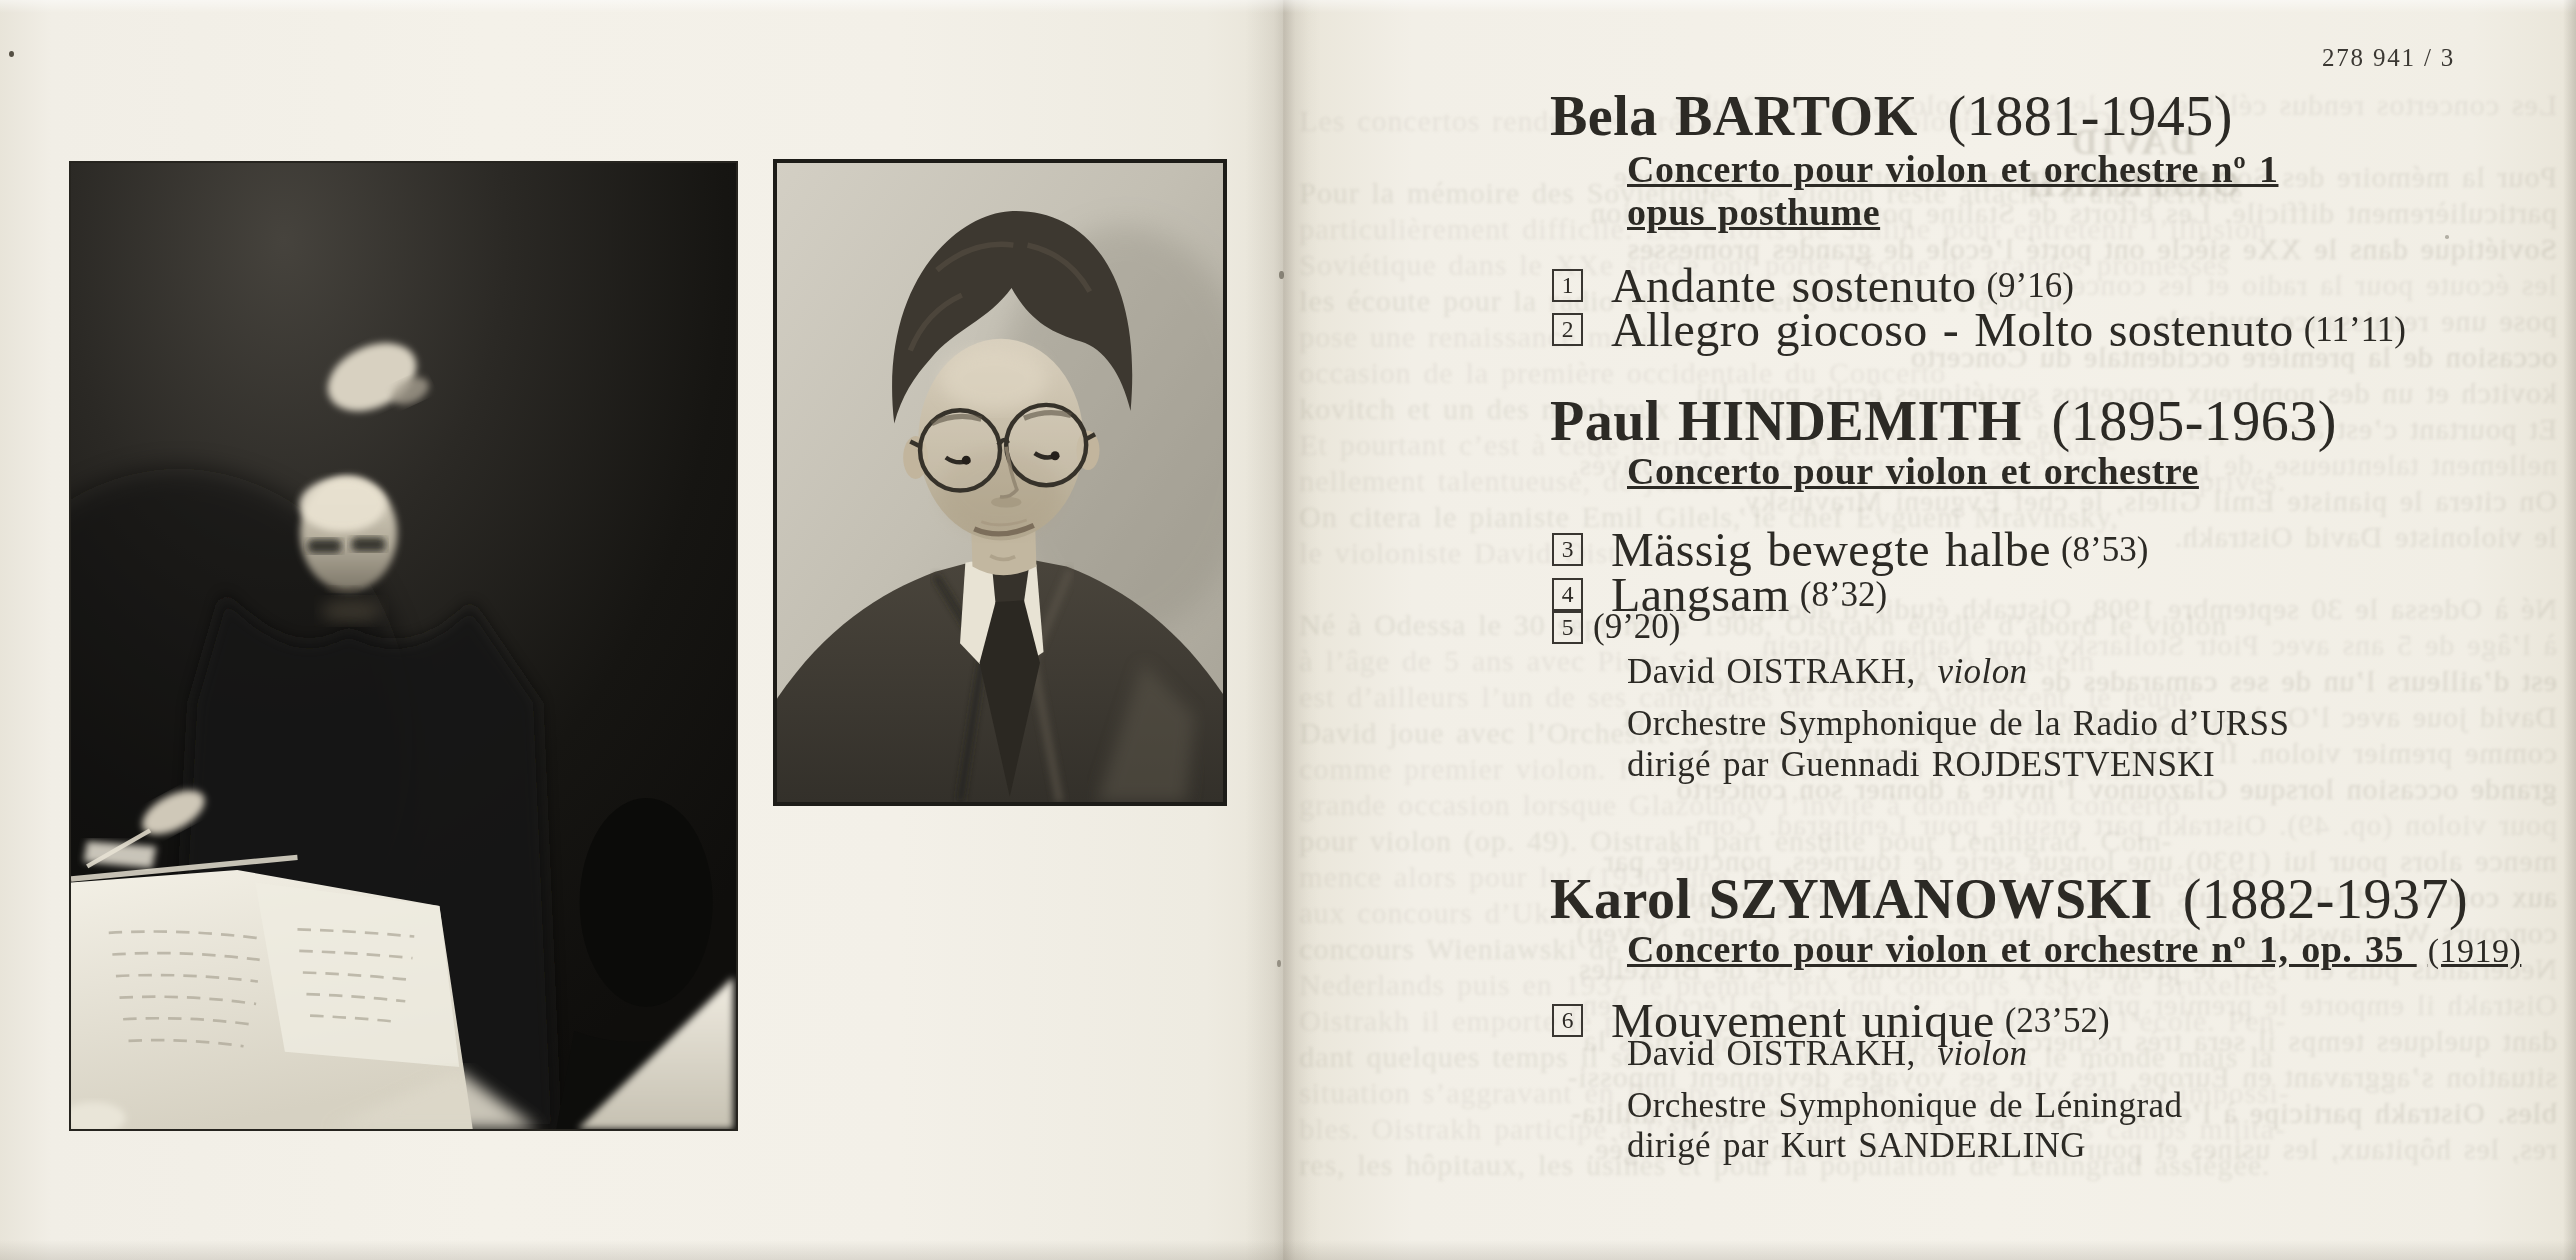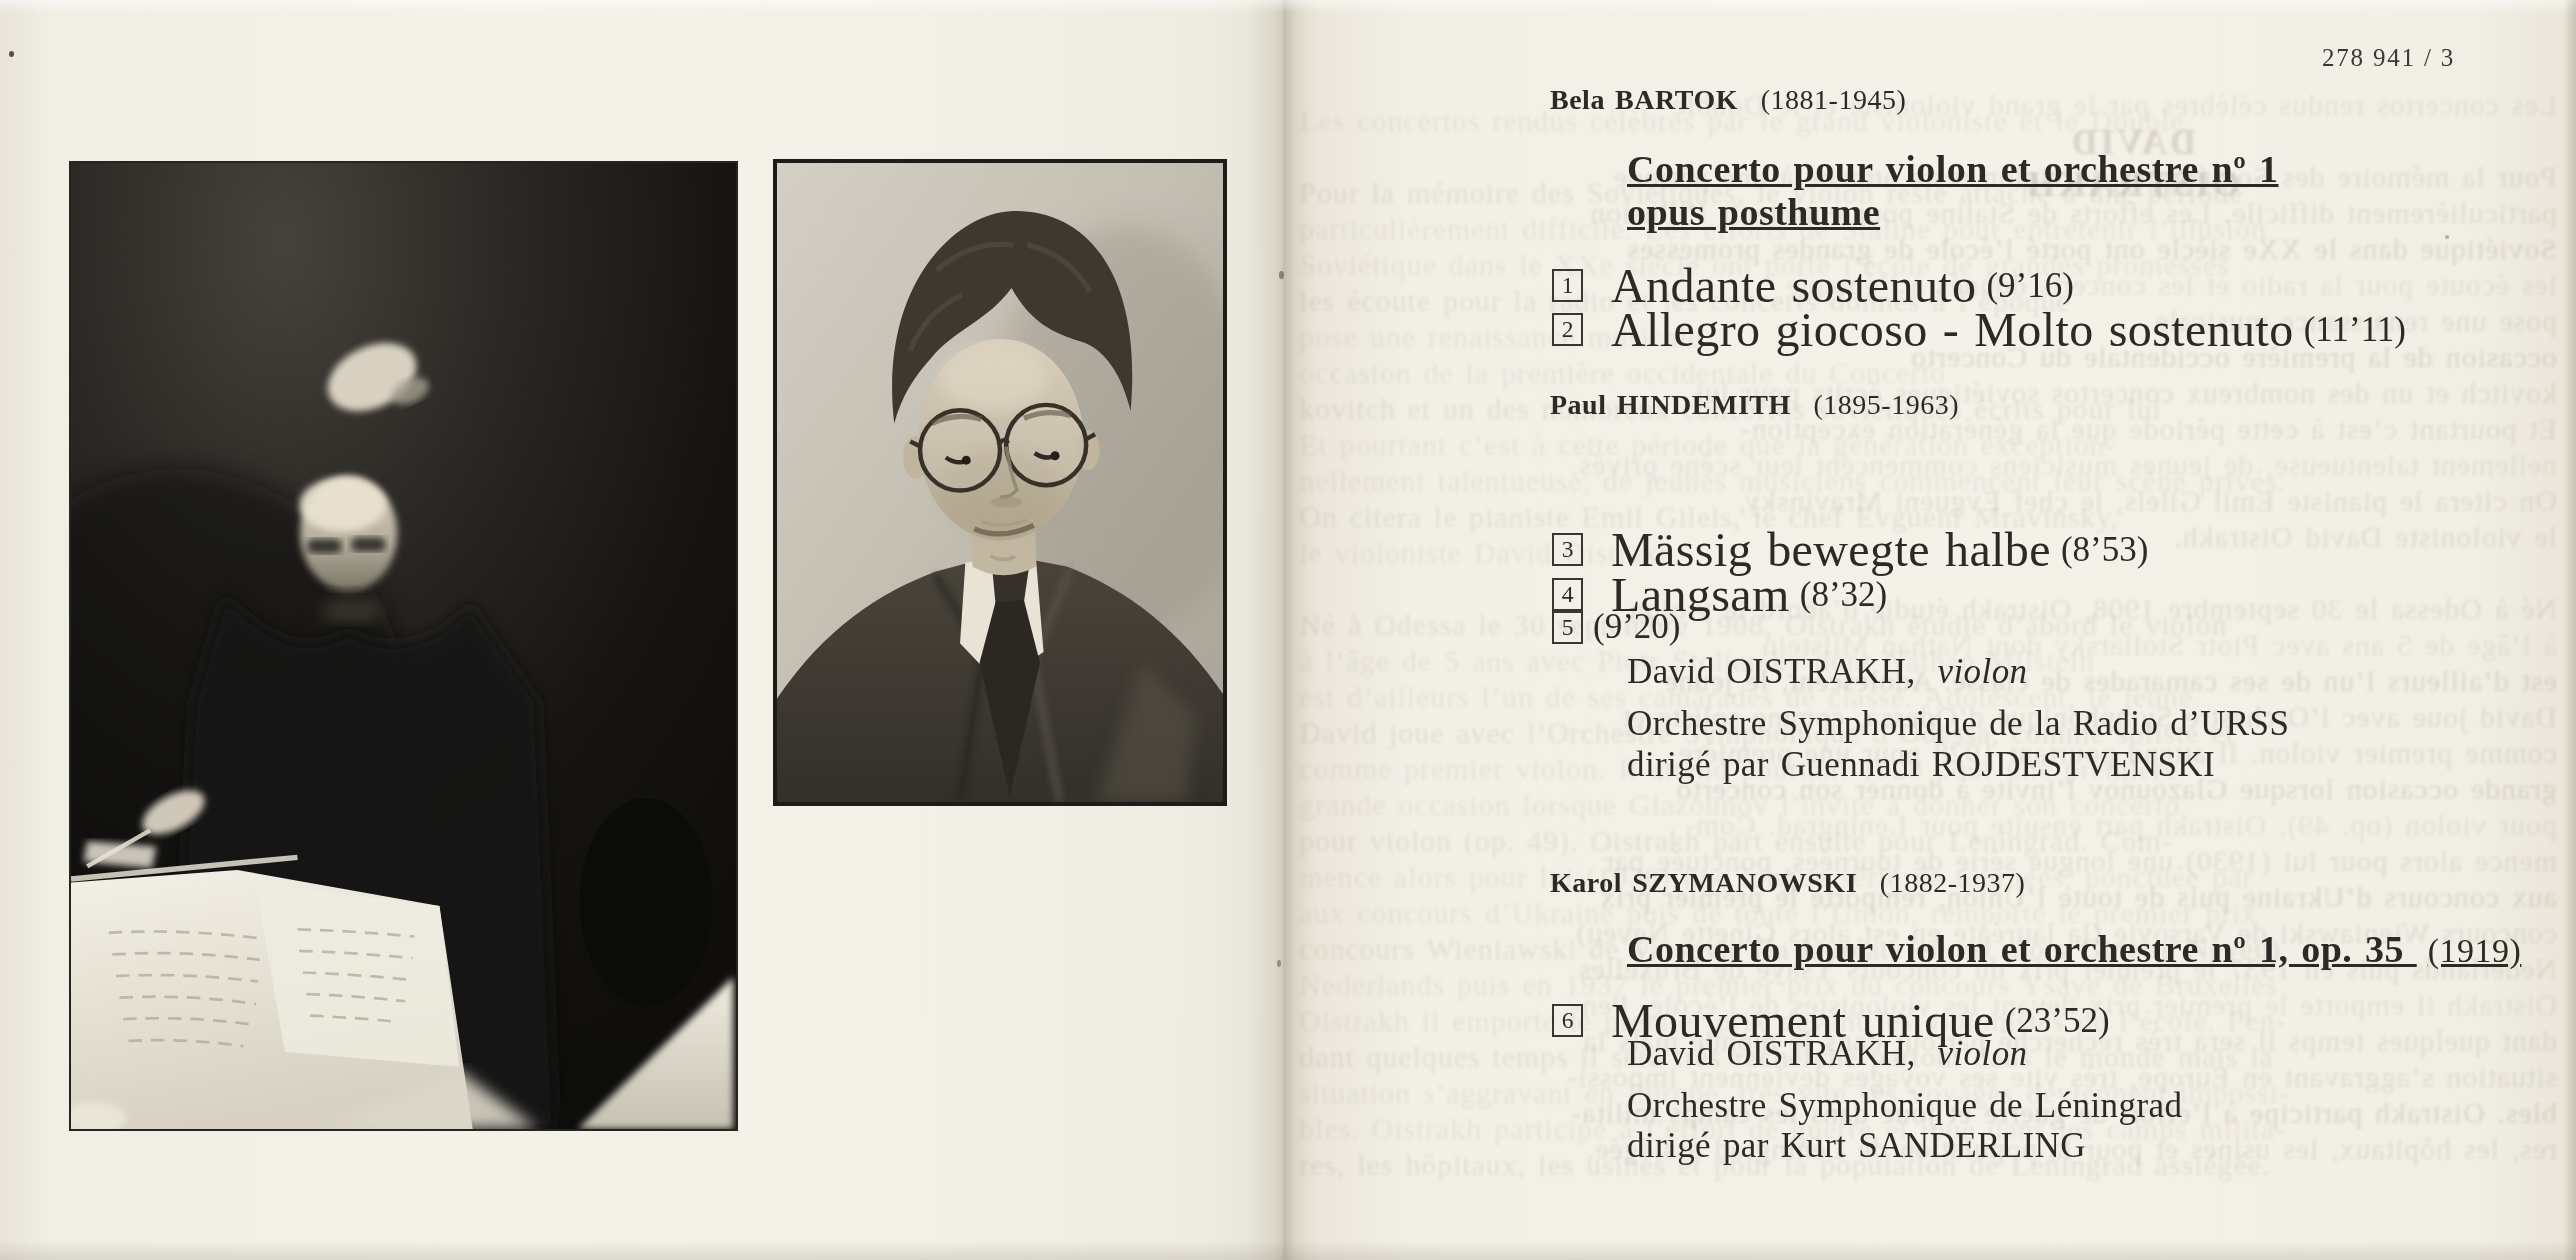--- a/index.html
+++ b/index.html
@@ -39,21 +39,21 @@
   .ghost-layer.readable .ghost-line{opacity:0.09;}
   .ghost-line:nth-child(3n){opacity:0.17;}
   .ghost-layer.readable .ghost-line:nth-child(3n){opacity:0.12;}
   .ghost-line:nth-child(5n+2){opacity:0.10;}
   .ghost-title{position:absolute;left:262px;top:34px;width:325px;text-align:center;
     font-size:36px;font-weight:bold;letter-spacing:2.7px;color:#6e6857;opacity:0.20;}
 
   
   .rp-text{position:absolute;z-index:2;color:#2c2a25;}
   .catalog{top:44px;right:121px;font-size:25px;letter-spacing:1.8px;color:#3b3833;}
-  .composer-line{left:267px;font-size:28px;line-height:1.15;letter-spacing:0.5px;word-spacing:2.7px;white-space:nowrap;}
+  .composer-line{left:267px;font-size:56px;line-height:1.15;letter-spacing:0.5px;word-spacing:2.7px;white-space:nowrap;}
   .composer-line .composer{font-weight:bold;}
   .composer-line .dates{font-weight:normal;margin-left:12.6px;}
   .work-title{left:344px;font-size:38px;font-weight:bold;line-height:1.15;letter-spacing:0.5px;word-spacing:2.7px;white-space:nowrap;text-decoration:underline;}
   .work-title .year{font-weight:normal;font-size:34px;margin-left:11px;}
   .track-row{left:269px;display:flex;align-items:center;white-space:nowrap;}
   .num-box{width:31px;height:33px;box-sizing:border-box;border:2.7px solid #393631;
     display:flex;align-items:center;justify-content:center;
     font-size:23.5px;color:#2e2b26;flex:0 0 auto;}
   .track-text{margin-left:28px;font-size:48px;letter-spacing:0.4px;word-spacing:2.7px;}
   .track-dur{margin-left:10px;font-size:35px;}
@@ -325,20 +325,21 @@
     <div class="rp-text track-row" style="top:302px">
       <span class="num-box">2</span>
       <span class="track-text">Allegro giocoso - Molto sostenuto</span>
       <span class="track-dur">(11’11)</span>
     </div>
 
     <div class="rp-text composer-line" style="top:389px">
       <span class="composer">Paul HINDEMITH</span>
       <span class="dates">(1895-1963)</span>
     </div>
+    <div class="rp-text work-title" style="top:450px">Concerto pour violon et orchestre</div>
 
     <div class="rp-text track-row" style="top:522px">
       <span class="num-box">3</span>
       <span class="track-text">Mässig bewegte halbe</span>
       <span class="track-dur">(8’53)</span>
     </div>
     <div class="rp-text track-row" style="top:567px">
       <span class="num-box">4</span>
       <span class="track-text">Langsam</span>
       <span class="track-dur">(8’32)</span>

